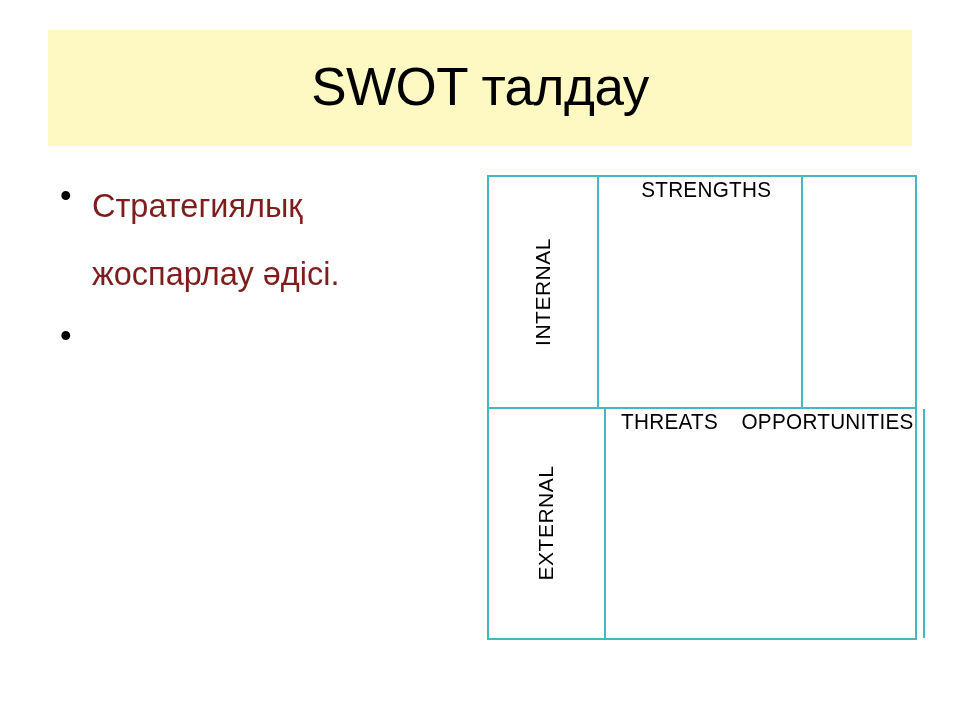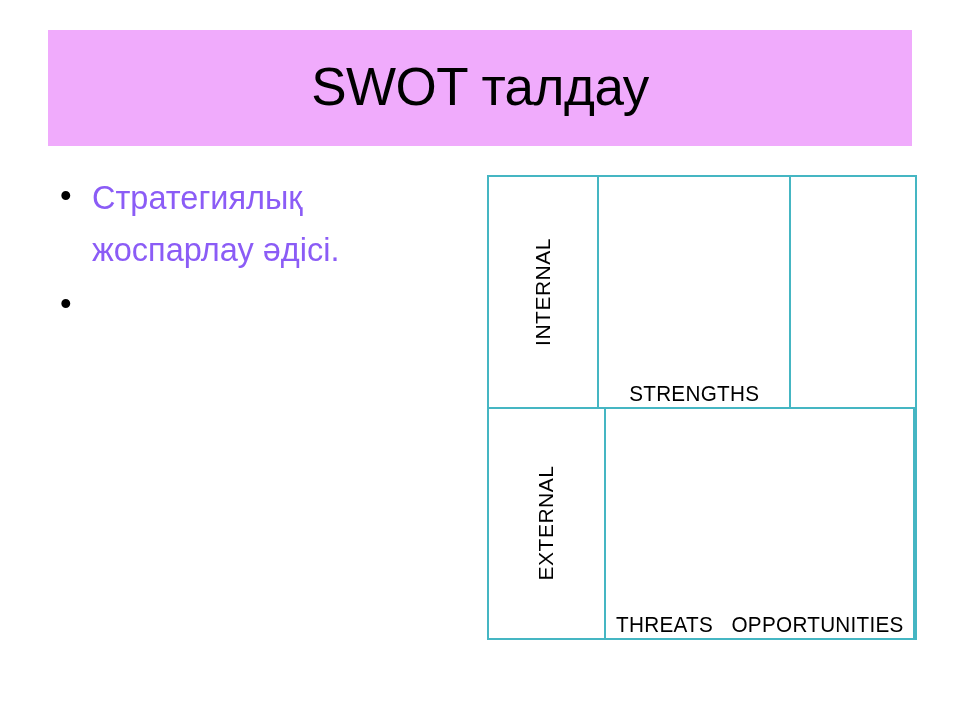--- a/index.html
+++ b/index.html
@@ -21,21 +21,21 @@
     background: #ffffff;
   }
 
   
   #title-band {
     position: absolute;
     left: 48px;
     top: 30px;
     width: 864px;
     height: 116px;
-    background: #f0abfc;
+    background: #fef9c3;
   }
   #title-text {
     position: absolute;
     left: 0;
     right: 0;
     top: 26px;
     text-align: center;
     font-size: 53px;
     line-height: 62px;
     font-weight: 400;
@@ -59,22 +59,22 @@
   .bullet-dot {
     position: absolute;
     left: 8px;
     top: 0;
     font-size: 33px;
     line-height: 48px;
     color: #000000;
   }
   .bullet-text {
     font-size: 32.5px;
-    line-height: 52px;
-    color: #8b5cf6;
+    line-height: 68px;
+    color: #7f1d1d;
     font-weight: 400;
     word-spacing: 0px;
   }
 
   
   #swot-matrix {
     position: absolute;
     left: 487px;
     top: 175px;
     width: 430px;
@@ -105,23 +105,24 @@
     white-space: nowrap;
     font-size: 21px;
     letter-spacing: 0.5px;
     color: #000000;
     font-weight: 400;
     transform-origin: center center;
   }
   .swot-cell {
     flex: 1 1 0;
     display: flex;
-    align-items: flex-end;
+    align-items: flex-start;
     justify-content: center;
     text-align: center;
+    margin-left: 12px;
   }
   #swot-cell-strengths,
   #swot-cell-opportunities {
     flex: 0 0 190px;
     border-right: 2px solid #45B6C3;
   }
   .swot-cell-label {
     font-size: 22px;
     letter-spacing: 0.3px;
     color: #000000;

